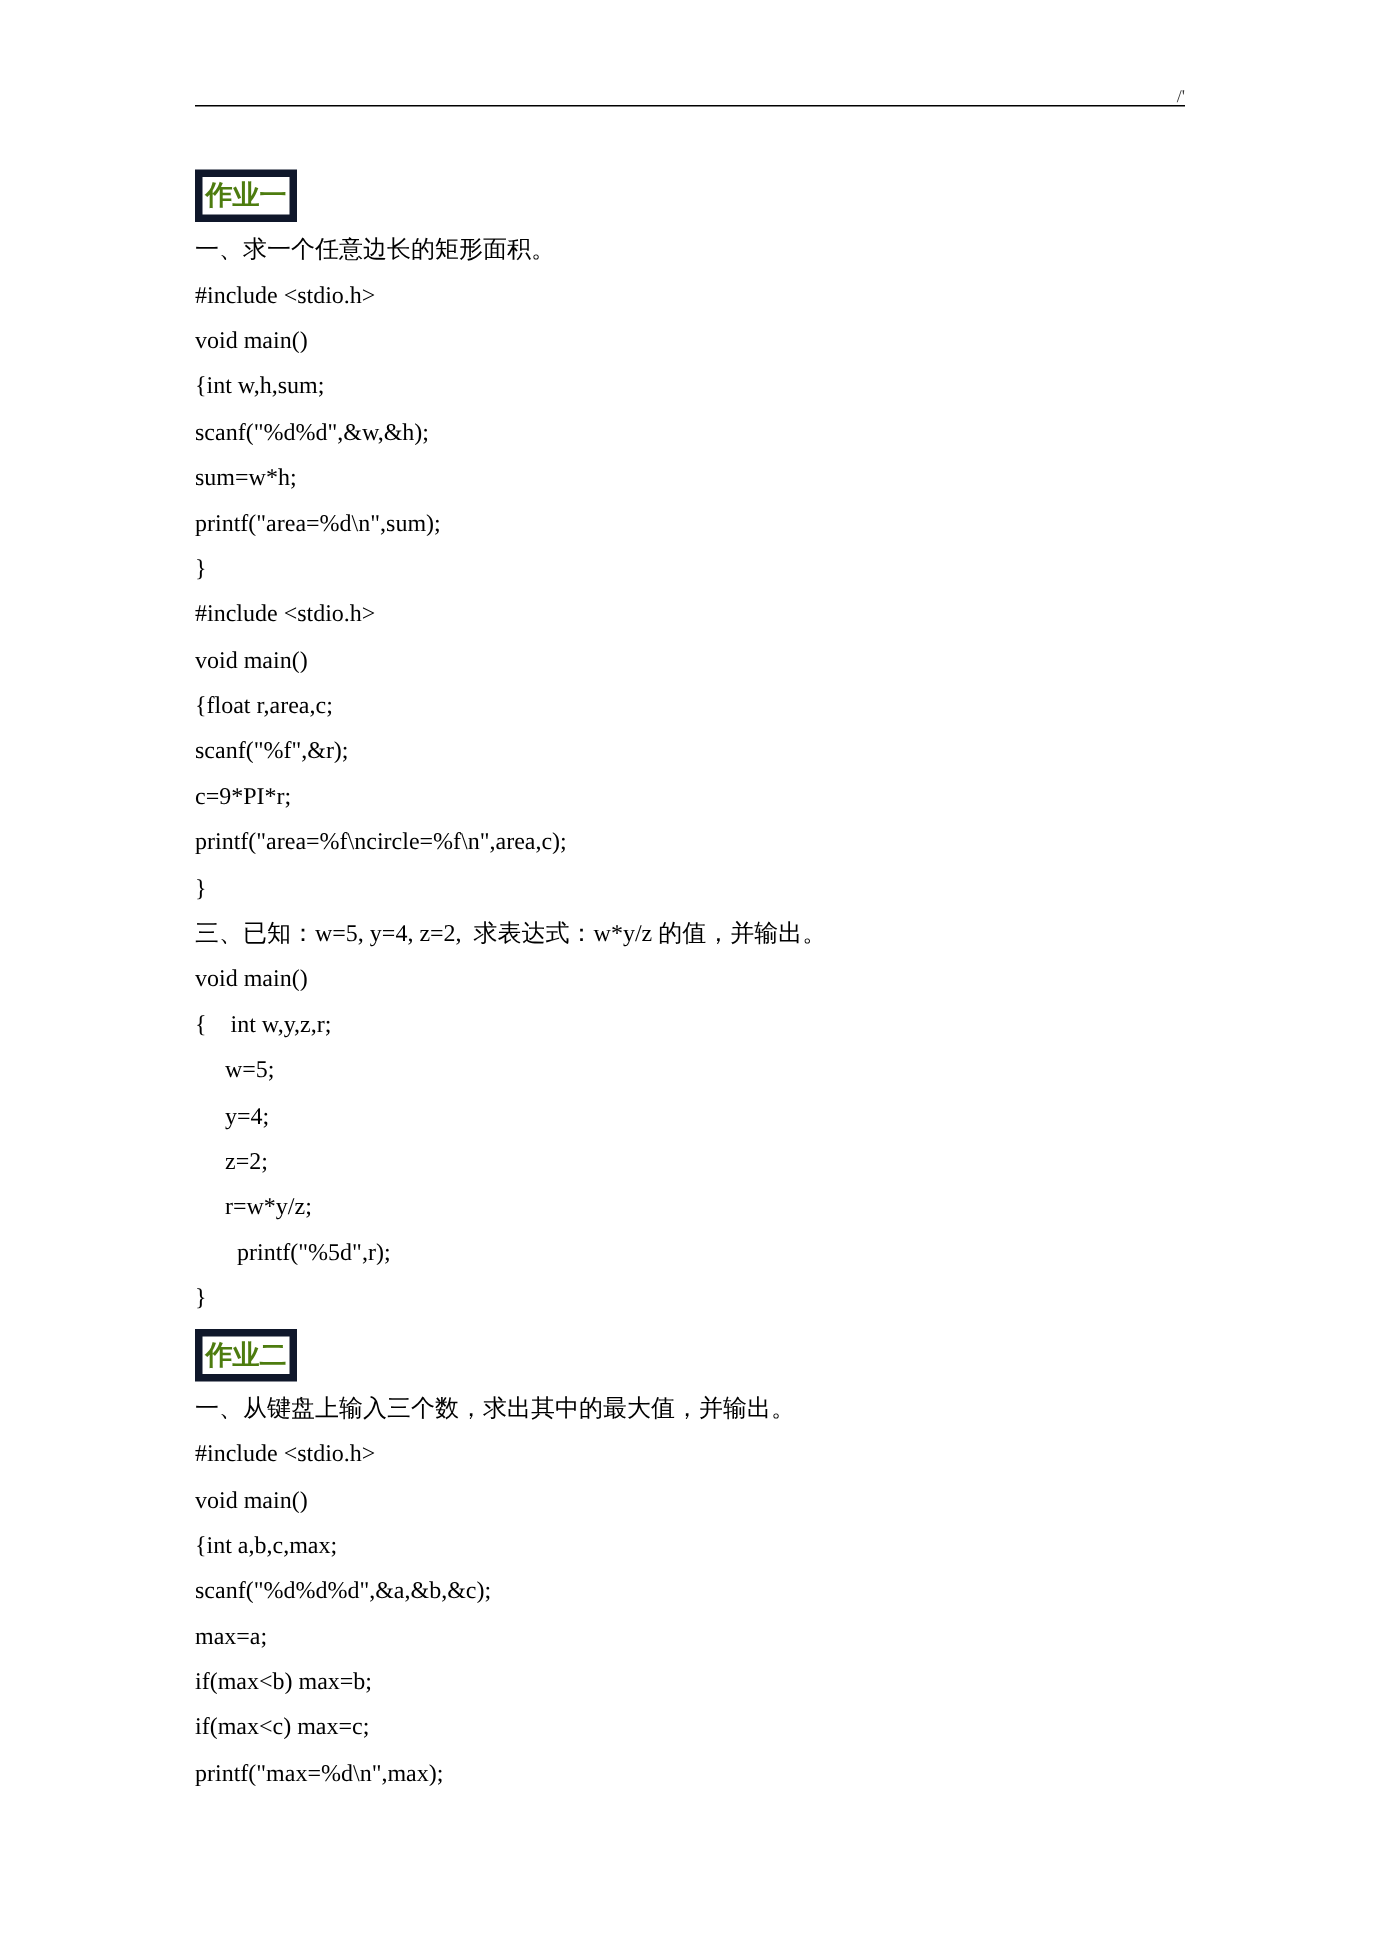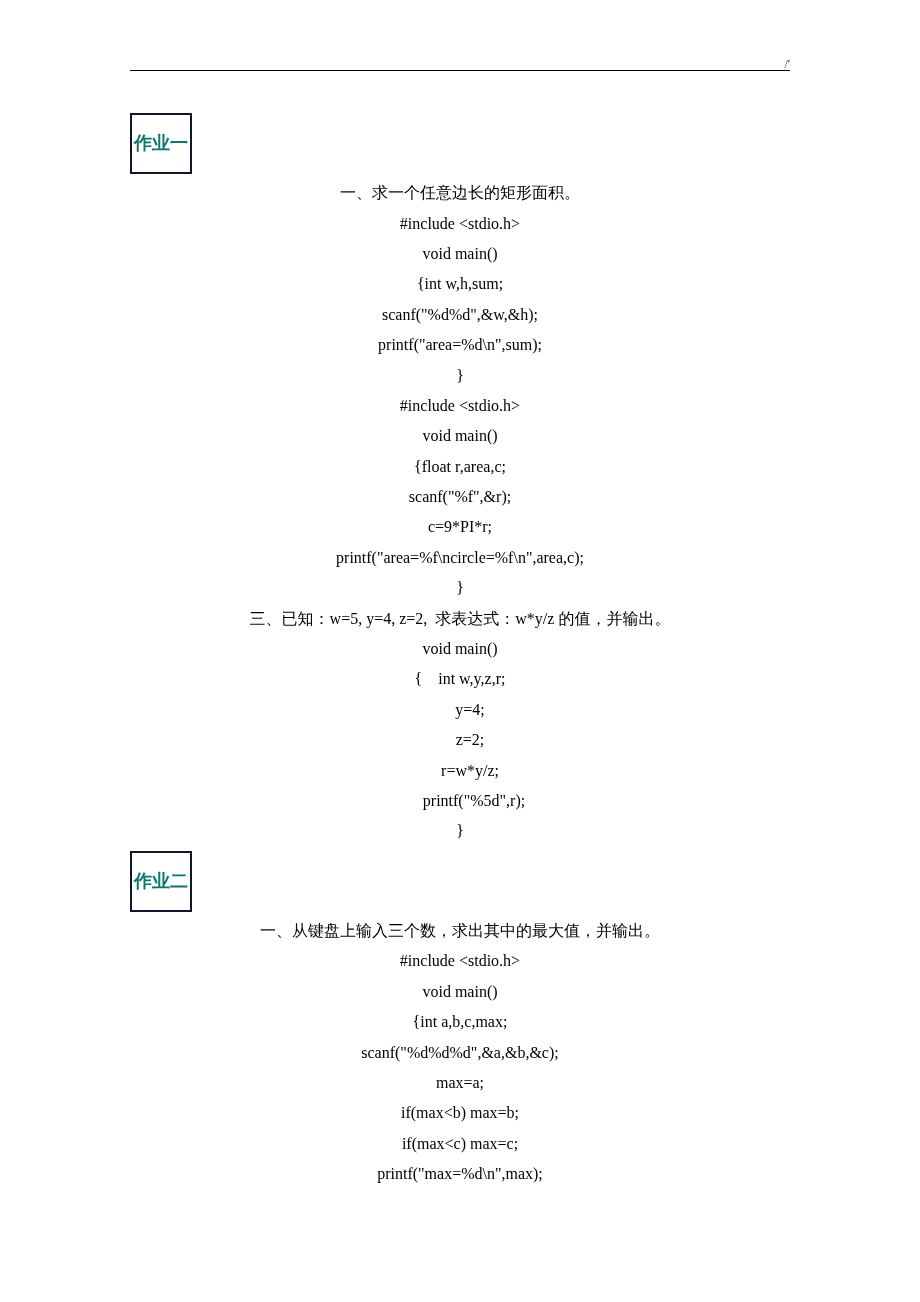--- a/index.html
+++ b/index.html
@@ -25,65 +25,66 @@
   }
   .top-note {
     position: absolute;
     right: 0;
     top: -18px;
     font-size: 12px;
     color: #333;
   }
   .heading {
     display: inline-block;
-    color: #0f766e;
+    color: #4d7c0f;
     font-weight: bold;
-    border: 2px solid #0f172a;
-    padding: 16px 2px;
+    border: 5px solid #0f172a;
+    padding: 0px 2px;
     line-height: 1.4;
     margin: 4px 0 4px 0;
     font-size: 18px;
   }
   .para {
     margin: 0;
     white-space: pre;
-    text-align: center;
   }
 </style>
 </head>
 <body>
 
 <div class="page">
 
   <div class="top-rule">
     <span class="top-note">/'</span>
   </div>
 
   <div class="heading">作业一</div>
 
   <p class="para">一、求一个任意边长的矩形面积。</p>
   <p class="para">#include &lt;stdio.h&gt;</p>
   <p class="para">void main()</p>
   <p class="para">{int w,h,sum;</p>
   <p class="para">scanf("%d%d",&amp;w,&amp;h);</p>
+  <p class="para">sum=w*h;</p>
   <p class="para">printf("area=%d\n",sum);</p>
   <p class="para">}</p>
 
   <p class="para">#include &lt;stdio.h&gt;</p>
   <p class="para">void main()</p>
   <p class="para">{float r,area,c;</p>
   <p class="para">scanf("%f",&amp;r);</p>
   <p class="para">c=9*PI*r;</p>
   <p class="para">printf("area=%f\ncircle=%f\n",area,c);</p>
   <p class="para">}</p>
 
   <p class="para">三、已知：w=5, y=4, z=2,  求表达式：w*y/z 的值，并输出。</p>
   <p class="para">void main()</p>
   <p class="para">{    int w,y,z,r;</p>
   <p class="para"></p>
+  <p class="para">     w=5;</p>
   <p class="para">     y=4;</p>
   <p class="para">     z=2;</p>
   <p class="para">     r=w*y/z;</p>
   <p class="para">       printf("%5d",r);</p>
   <p class="para">}</p>
 
   <div class="heading">作业二</div>
 
   <p class="para">一、从键盘上输入三个数，求出其中的最大值，并输出。</p>
   <p class="para">#include &lt;stdio.h&gt;</p>

